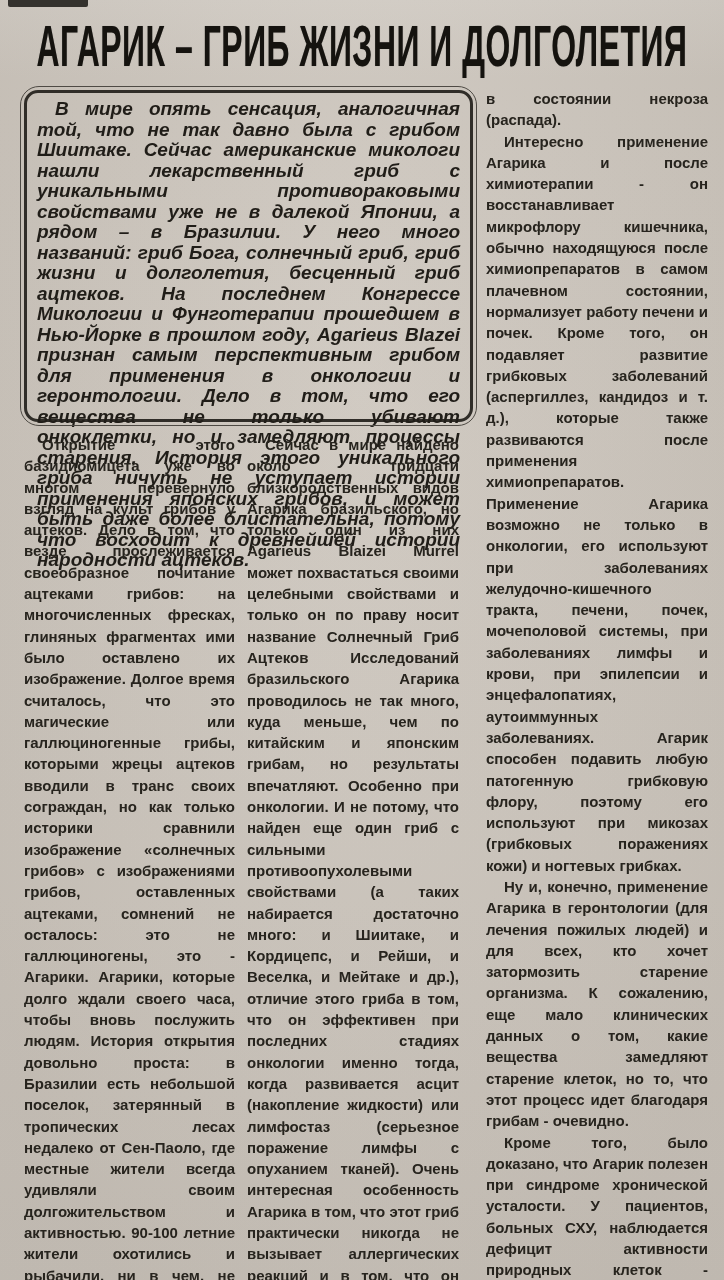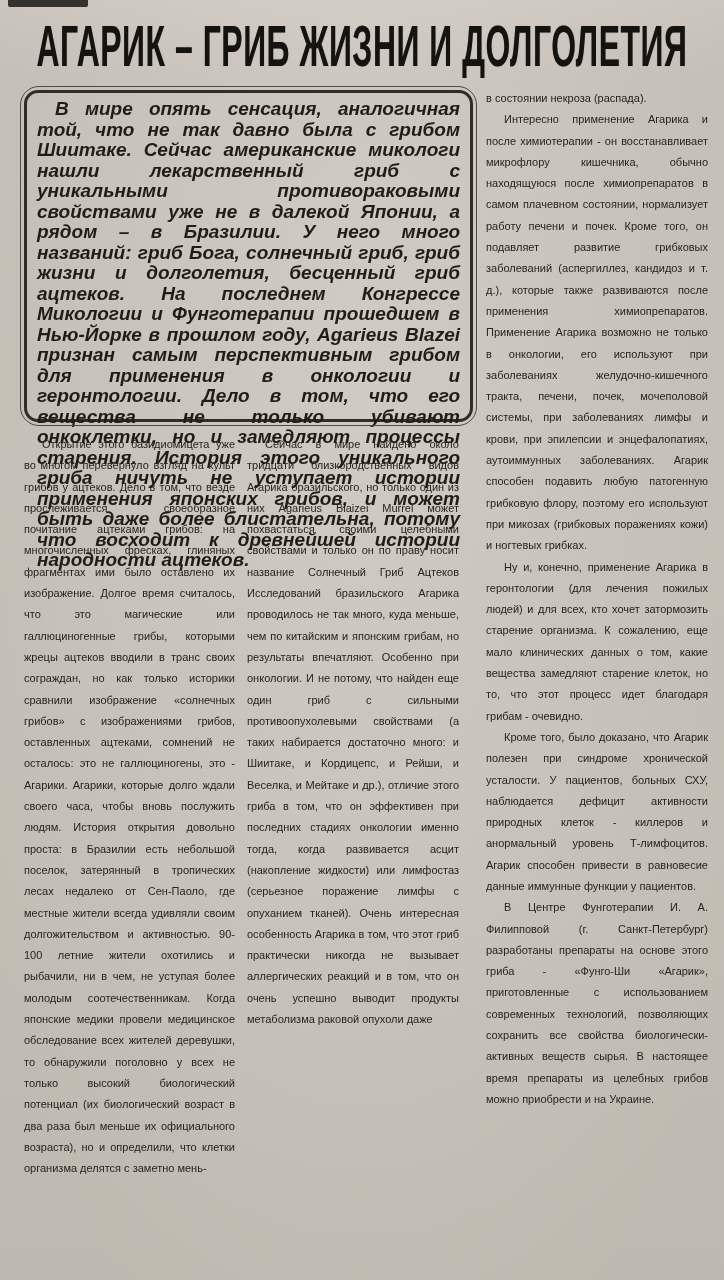--- a/index.html
+++ b/index.html
@@ -53,23 +53,24 @@
     font-style:italic;
     font-size:19px;
     line-height:20.5px;
     color:#201d18;
     text-align:justify;
     text-indent:18px;
   }
   .col{
     position:absolute;
     color:#27241e;
-    font-size:11px;
+    font-size:15px;
     line-height:21.3px;
     text-align:justify;
+    font-weight:bold;
   }
   .col p{margin:0;text-indent:18px;}
   .col p.cont{text-indent:0;}
   .col1{left:24px;top:434px;width:211px;height:842px;}
   .col2{left:247px;top:434px;width:212px;height:842px;}
   .col3{left:486px;top:88px;width:222px;height:1186px;}
 </style>
 </head>
 <body>
 

